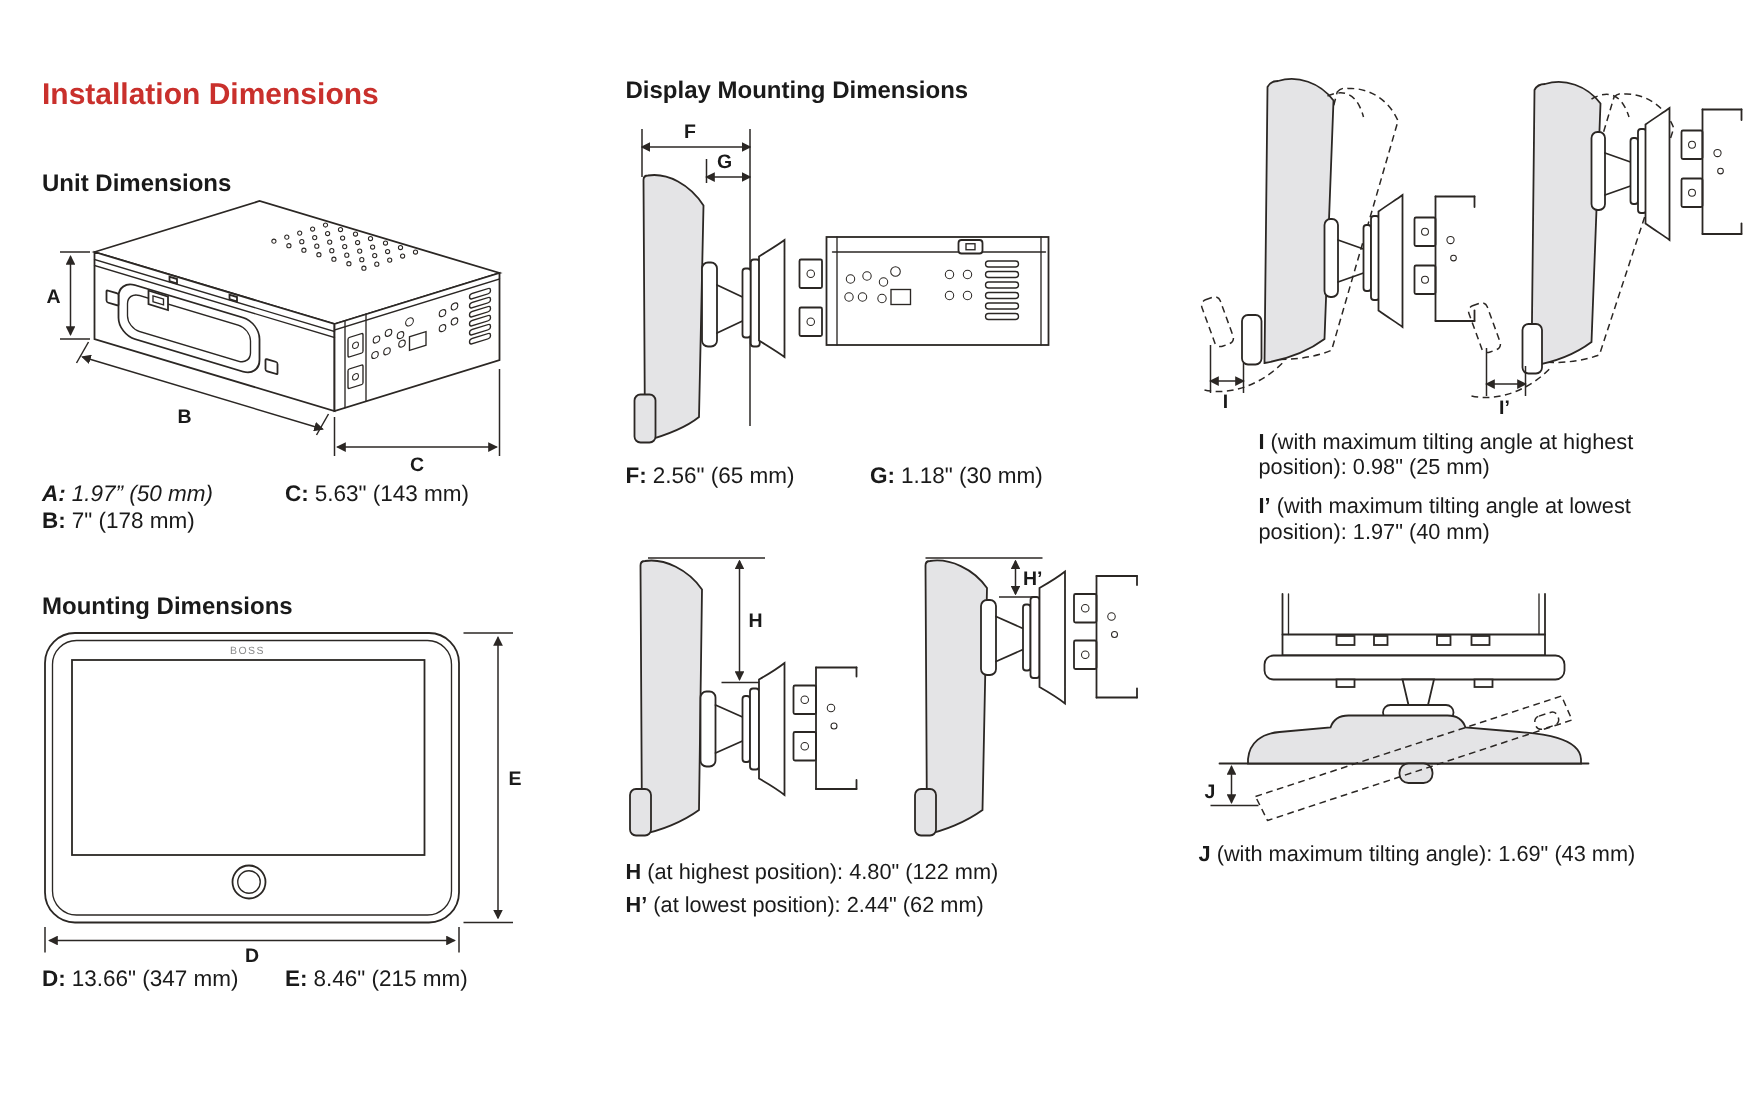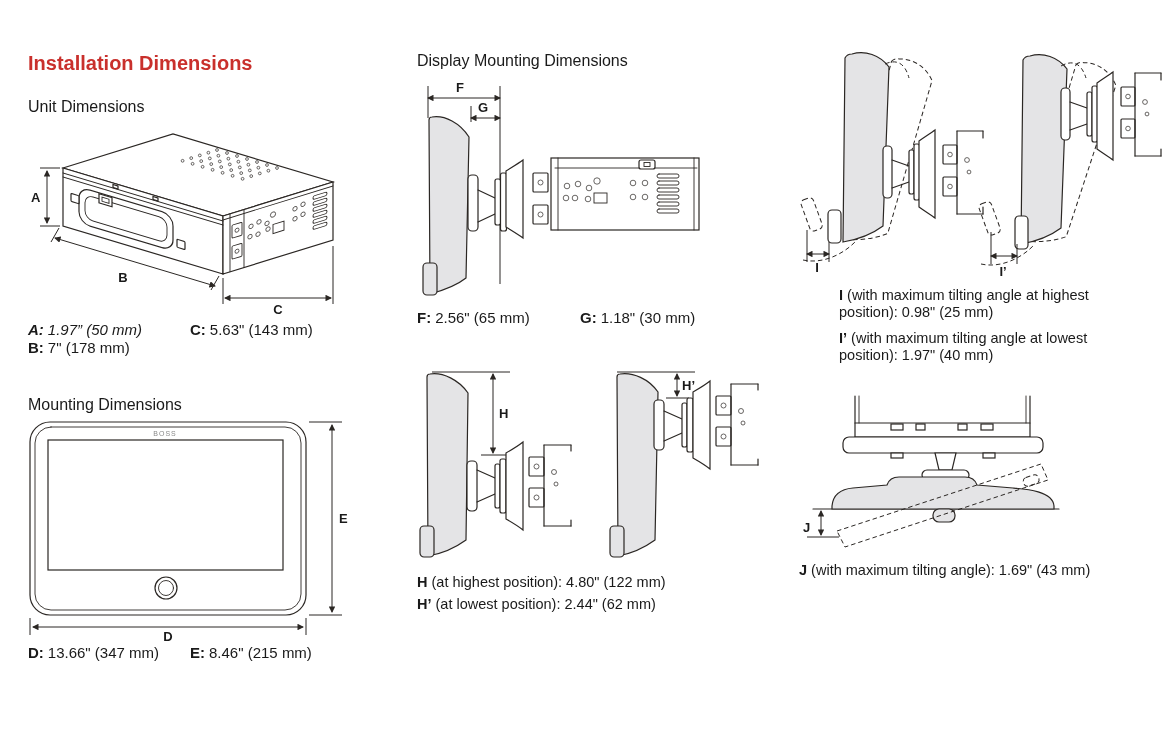--- a/index.html
+++ b/index.html
@@ -1,20 +1,20 @@
 <!DOCTYPE html>
 <html><head>
 <meta charset="utf-8">
 <style>
   html,body{margin:0;padding:0;background:#fff;}
   #page{position:relative;width:1167px;height:735px;background:#ffffff;overflow:hidden;
         font-family:"Liberation Sans",sans-serif;color:#1a1a1a;}
   .abs{position:absolute;}
   .h-main{font-size:20px;font-weight:bold;color:#c9302c;}
-  .h-sub{font-size:16px;font-weight:normal;color:#1a1a1a;}
+  .h-sub{font-size:16px;font-weight:bold;color:#1a1a1a;}
   .spec{font-size:15px;white-space:nowrap;}
   .spec .b{font-weight:bold;padding-right:4px;}
   .spec-sm{font-size:14.5px;white-space:nowrap;}
   .spec-sm .b{font-weight:bold;}
   .para{font-size:14.5px;line-height:16.5px;margin-left:40px;}
   .para .b{font-weight:bold;}
   svg{position:absolute;overflow:visible;}
   svg .ln{stroke:#2b2724;stroke-width:1.2;fill:none;stroke-linecap:round;}
   svg .thin{stroke-width:0.9;}
   svg .fw{fill:#ffffff;stroke:#2b2724;stroke-width:1.2;}
@@ -24,21 +24,21 @@
   svg .dot{fill:#fff;stroke:#2b2724;stroke-width:0.7;}
   svg .lbl{font-family:"Liberation Sans",sans-serif;font-size:13px;font-weight:bold;fill:#1a1a1a;}
   svg .logo{font-family:"Liberation Sans",sans-serif;font-size:7px;letter-spacing:1px;fill:#8a8a8a;}
 </style>
 </head>
 <body>
 
 <div id="page">
 
   <div class="abs h-main" style="left:28px;top:52px;">Installation Dimensions</div>
-  <div class="abs h-sub" style="left:28px;top:98px;">Unit Dimensions</div>
+  <div class="abs h-sub" style="left:28px;top:114px;">Unit Dimensions</div>
   <div class="abs h-sub" style="left:28px;top:396px;">Mounting Dimensions</div>
   <div class="abs h-sub" style="left:417px;top:52px;">Display Mounting Dimensions</div>
 
   <svg viewBox="0 0 320 195" style="left:25px;top:120px;width:320px;height:195px">
     <defs>
       <marker id="ah" viewBox="0 0 10 10" refX="8.5" refY="5" markerWidth="6.5" markerHeight="6.5" orient="auto-start-reverse">
         <path d="M0,0 L10,5 L0,10 Z" fill="#2b2724"></path>
       </marker>
       <g id="dotrow">
         <circle class="dot" cx="0" cy="0" r="1.4"></circle>

